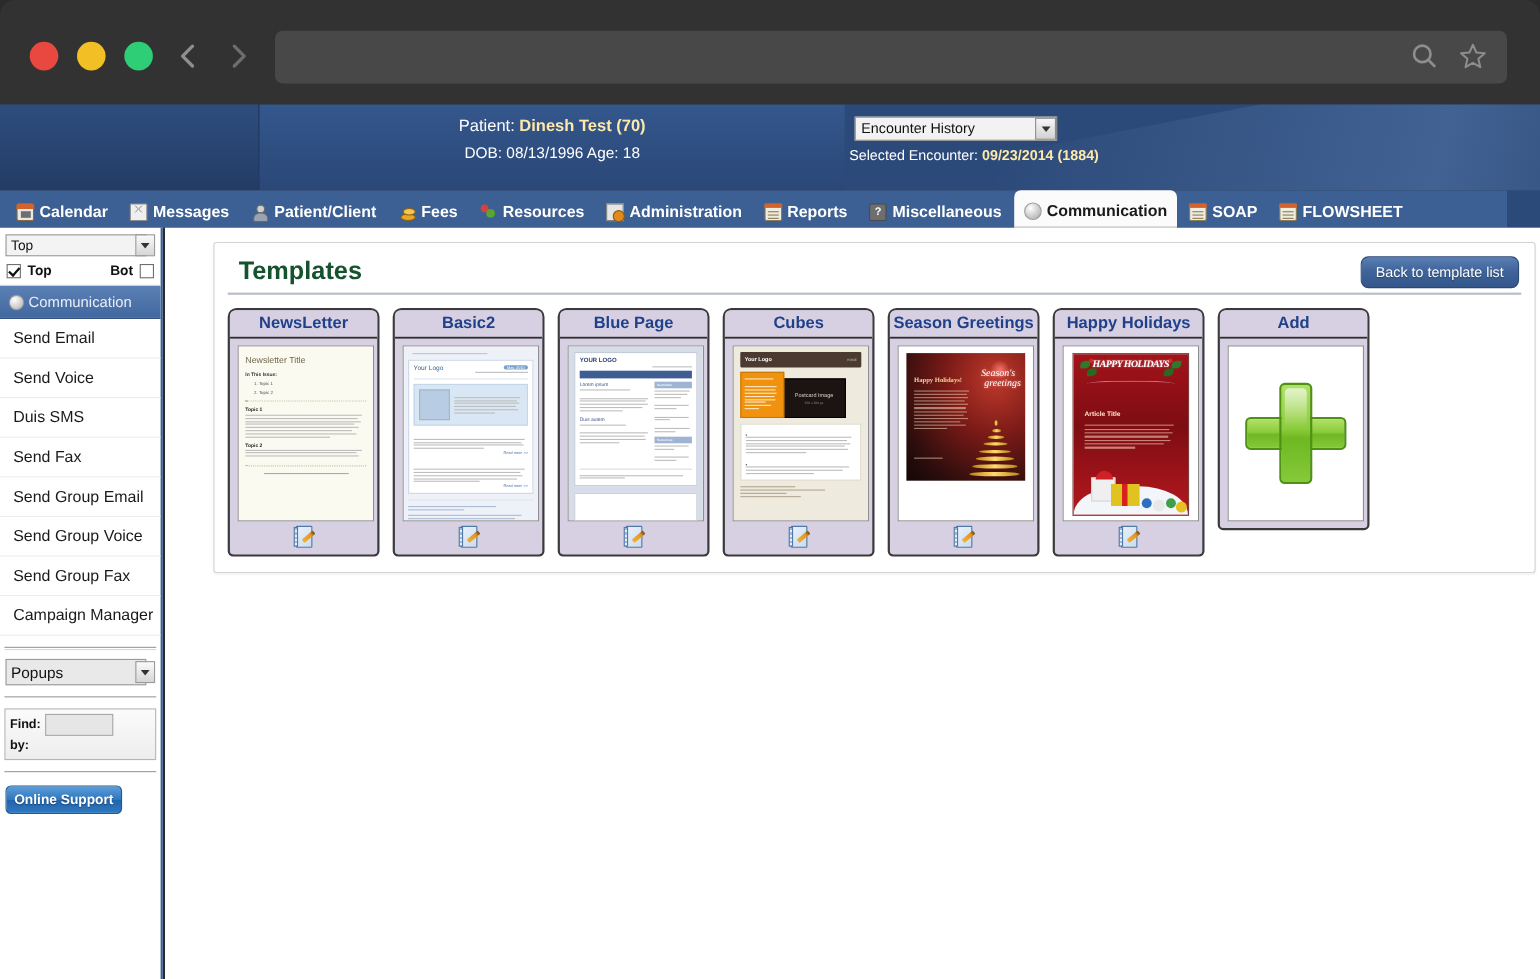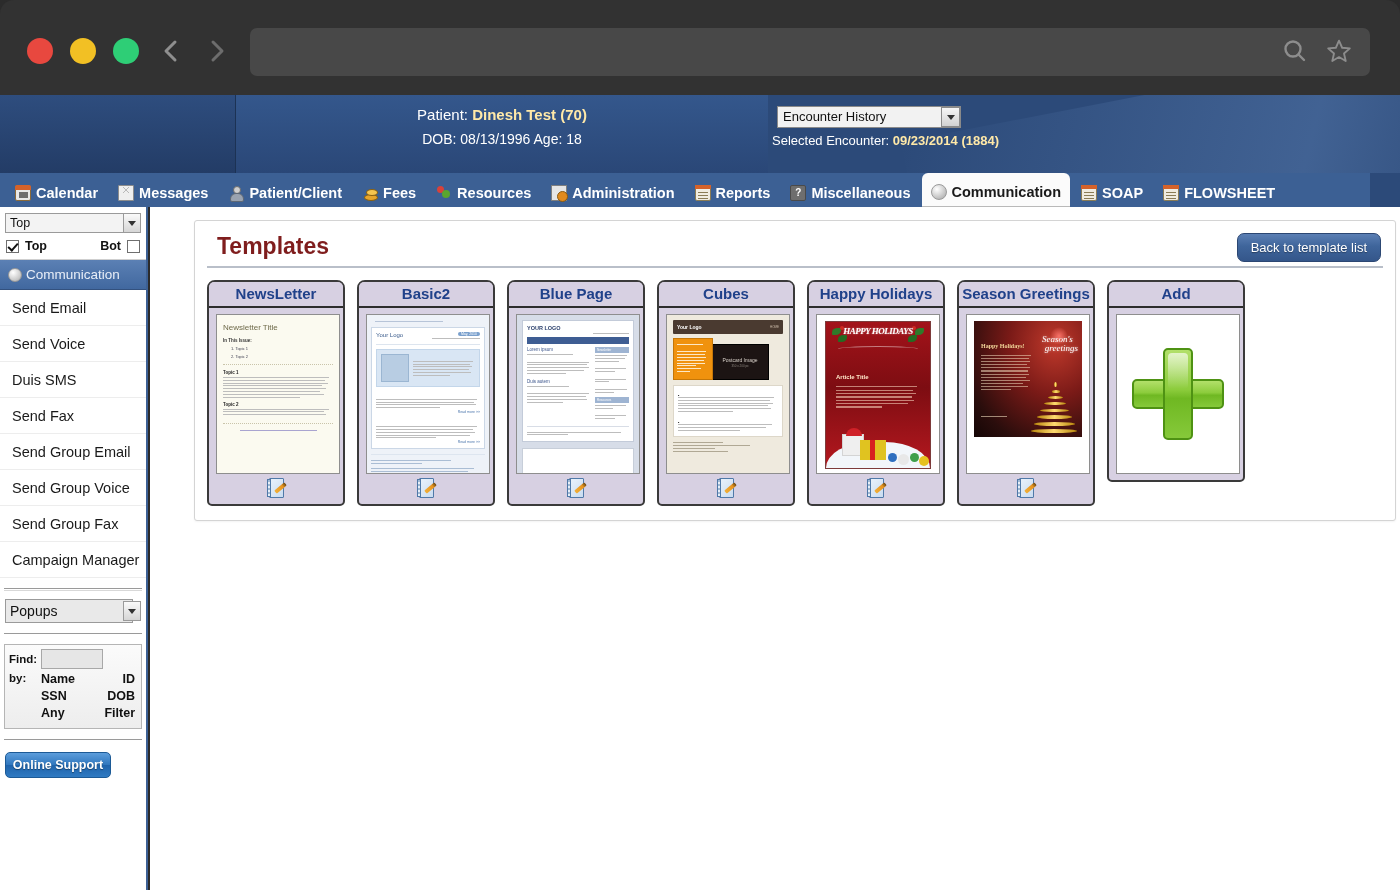--- a/index.html
+++ b/index.html
@@ -246,21 +246,21 @@
   }
   .panel {
     position: absolute; left: 44px; top: 13px; width: 1202px;
     background: #ffffff;
     border: 1px solid #d4d4d4;
     border-radius: 3px;
     padding: 12px 8px 14px 8px;
     box-shadow: 0 1px 2px rgba(0,0,0,0.05);
   }
   .panel-title {
-    color: #7f1d1d; font-size: 23px; font-weight: bold;
+    color: #14532d; font-size: 23px; font-weight: bold;
     padding-left: 14px; margin-bottom: 6px;
   }
   .back-btn {
     position: absolute; right: 14px; top: 12px;
     background: linear-gradient(180deg,#5b7fb4 0%,#3f659b 45%,#34568a 100%);
     border: 1px solid #2c4773; border-radius: 7px;
     color: #ffffff; font-size: 13px; font-weight: normal;
     padding: 6px 13px; text-shadow: 0 1px 1px rgba(0,0,0,0.35);
   }
   .panel-rule { border-top: 2px solid #b9bfc9; margin: 0 4px 12px 4px; }
@@ -576,34 +576,20 @@
 
   <div class="sb-bottom-divider"></div>
 
   <div class="find-box">
     <div class="find-row">
       <span class="find-lbl">Find:</span>
       <input class="find-input" type="text" value="" style="">
     </div>
     <div class="by-row">
       <span class="by-lbl">by:</span>
-      <div class="by-grid">
-        <div class="by-line">
-          <span>Name</span>
-          <span>ID</span>
-        </div>
-        <div class="by-line">
-          <span>SSN</span>
-          <span>DOB</span>
-        </div>
-        <div class="by-line">
-          <span>Any</span>
-          <span>Filter</span>
-        </div>
-      </div>
     </div>
   </div>
 
   <div class="sb-bottom-divider"></div>
   <div class="support-btn">Online Support</div>
 </div>
 
 <div class="main">
   <div class="panel">
 
@@ -840,20 +826,70 @@
         <div class="card-foot">
           <span class="edit-icon">
             <span class="book"></span>
               <span class="spine"></span>
               <span class="pencil"></span>
           </span>
         </div>
       </div>
 
       <div class="card">
+        <div class="card-hdr">Season Greetings</div>
+        <div class="card-body">
+          <div class="thumb">
+            <div class="tb sg">
+              <div class="sg-card">
+                <div class="sg-glow"></div>
+                <div class="sg-script">
+                  <div>Season's</div>
+                  <div style="margin-left:8px">greetings</div>
+                </div>
+                <div class="sg-h">Happy Holidays!</div>
+                <div class="sg-lines">
+                  <div class="ln" style="width:96%"></div>
+                    <div class="ln" style="width:92%"></div>
+                  <div class="ln" style="width:95%"></div>
+                    <div class="ln" style="width:88%"></div>
+                  <div class="ln" style="width:94%"></div>
+                    <div class="ln" style="width:90%"></div>
+                  <div class="ln" style="width:92%"></div>
+                    <div class="ln" style="width:86%"></div>
+                  <div class="ln" style="width:95%"></div>
+                    <div class="ln" style="width:80%"></div>
+                  <div class="ln" style="width:90%"></div>
+                    <div class="ln" style="width:58%"></div>
+                </div>
+                <div class="sg-sign">
+                  <div class="ln"></div>
+                </div>
+                <div class="sg-tier" style="right:22px;bottom:44px;width:8px;height:3px"></div>
+                <div class="sg-tier" style="right:19px;bottom:38px;width:15px;height:3px"></div>
+                <div class="sg-tier" style="right:16px;bottom:32px;width:22px;height:3.5px"></div>
+                <div class="sg-tier" style="right:13px;bottom:25px;width:29px;height:3.5px"></div>
+                <div class="sg-tier" style="right:10px;bottom:18px;width:35px;height:4px"></div>
+                <div class="sg-tier" style="right:7px;bottom:11px;width:41px;height:4px"></div>
+                <div class="sg-tier" style="right:5px;bottom:4px;width:46px;height:4px"></div>
+                <div class="sg-tier" style="right:25px;bottom:50px;width:3px;height:5px"></div>
+              </div>
+            </div>
+          </div>
+        </div>
+        <div class="card-foot">
+          <span class="edit-icon">
+            <span class="book"></span>
+              <span class="spine"></span>
+              <span class="pencil"></span>
+          </span>
+        </div>
+      </div>
+
+      <div class="card">
         <div class="card-hdr">Happy Holidays</div>
         <div class="card-body">
           <div class="thumb">
             <div class="tb hh">
               <div class="hh-card">
                 <div class="hh-holly" style="left:6px;top:6px"></div>
                 <div class="hh-holly" style="left:12px;top:13px;background:#256b22"></div>
                 <div class="hh-berry" style="left:14px;top:4px"></div>
                 <div class="hh-holly" style="right:6px;top:6px"></div>
                 <div class="hh-holly" style="right:13px;top:13px;background:#256b22"></div>
@@ -884,70 +920,20 @@
         </div>
         <div class="card-foot">
           <span class="edit-icon">
             <span class="book"></span>
               <span class="spine"></span>
               <span class="pencil"></span>
           </span>
         </div>
       </div>
 
-      <div class="card">
-        <div class="card-hdr">Season Greetings</div>
-        <div class="card-body">
-          <div class="thumb">
-            <div class="tb sg">
-              <div class="sg-card">
-                <div class="sg-glow"></div>
-                <div class="sg-script">
-                  <div>Season's</div>
-                  <div style="margin-left:8px">greetings</div>
-                </div>
-                <div class="sg-h">Happy Holidays!</div>
-                <div class="sg-lines">
-                  <div class="ln" style="width:96%"></div>
-                    <div class="ln" style="width:92%"></div>
-                  <div class="ln" style="width:95%"></div>
-                    <div class="ln" style="width:88%"></div>
-                  <div class="ln" style="width:94%"></div>
-                    <div class="ln" style="width:90%"></div>
-                  <div class="ln" style="width:92%"></div>
-                    <div class="ln" style="width:86%"></div>
-                  <div class="ln" style="width:95%"></div>
-                    <div class="ln" style="width:80%"></div>
-                  <div class="ln" style="width:90%"></div>
-                    <div class="ln" style="width:58%"></div>
-                </div>
-                <div class="sg-sign">
-                  <div class="ln"></div>
-                </div>
-                <div class="sg-tier" style="right:22px;bottom:44px;width:8px;height:3px"></div>
-                <div class="sg-tier" style="right:19px;bottom:38px;width:15px;height:3px"></div>
-                <div class="sg-tier" style="right:16px;bottom:32px;width:22px;height:3.5px"></div>
-                <div class="sg-tier" style="right:13px;bottom:25px;width:29px;height:3.5px"></div>
-                <div class="sg-tier" style="right:10px;bottom:18px;width:35px;height:4px"></div>
-                <div class="sg-tier" style="right:7px;bottom:11px;width:41px;height:4px"></div>
-                <div class="sg-tier" style="right:5px;bottom:4px;width:46px;height:4px"></div>
-                <div class="sg-tier" style="right:25px;bottom:50px;width:3px;height:5px"></div>
-              </div>
-            </div>
-          </div>
-        </div>
-        <div class="card-foot">
-          <span class="edit-icon">
-            <span class="book"></span>
-              <span class="spine"></span>
-              <span class="pencil"></span>
-          </span>
-        </div>
-      </div>
-
       <div class="card add-card">
         <div class="card-hdr">Add</div>
         <div class="card-body" style="padding-bottom:6px">
           <div class="plus-wrap">
             <div class="plus">
               <div class="bar h"></div>
               <div class="bar v"></div>
               <div class="gloss"></div>
             </div>
           </div>

